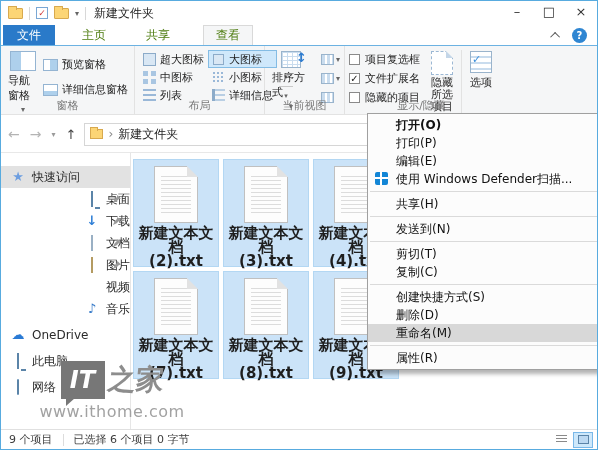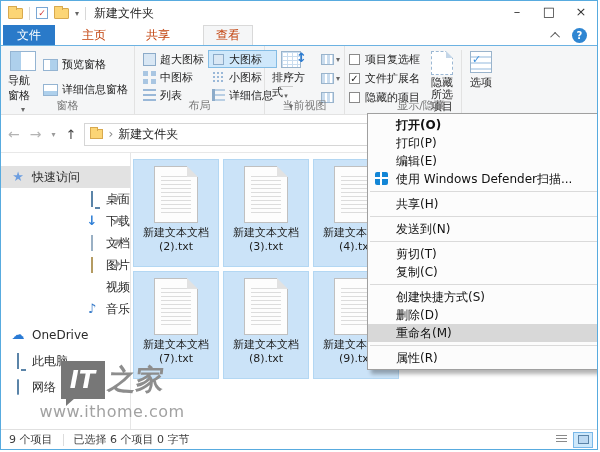--- a/index.html
+++ b/index.html
@@ -18,21 +18,21 @@
              text-align:center; color:#d23b3b; }
   .caret { font-size:8px; color:#666; }
   .title-text { margin-left:2px; font-size:12px; color:#1e1e1e; }
   .win-controls { position:absolute; right:0; top:0; height:24px; display:flex; }
   .wc { width:32px; text-align:center; line-height:22px; color:#333; font-size:13px; }
 
   
   .tabrow { position:absolute; left:0; top:24px; right:0; height:20px; display:flex; align-items:flex-end; }
   .tab-file { margin-left:2px; width:52px; height:20px; line-height:20px; text-align:center;
               background:#2a7ac9; color:#fff; }
-  .tab { width:50px; height:20px; line-height:20px; text-align:center; margin-left:14px; color:#c2410c; }
+  .tab { width:50px; height:20px; line-height:20px; text-align:center; margin-left:14px; color:#4d7c0f; }
   .tab.active { background:#f5f6f7; border:1px solid #d9d9d9; border-bottom:none; line-height:18px; margin-left:20px; }
   .tabrow-right { margin-left:auto; display:flex; align-items:center; gap:12px; padding-right:10px; height:20px; }
   .chev-up { width:7px; height:7px; border-left:1px solid #555; border-top:1px solid #555;
              transform:rotate(45deg) translateY(2px); }
   .help-btn { width:15px; height:15px; border-radius:50%; background:#2f86d2; color:#fff; font-size:10px;
               font-weight:bold; text-align:center; line-height:15px; }
   .blueline { position:absolute; left:0; top:44px; right:0; height:1px; background:#6cb2e2; }
 
   
   .ribbon { position:absolute; left:0; top:45px; right:0; height:69px; background:#f5f6f7;
@@ -123,21 +123,21 @@
   .pin { position:absolute; right:9px; top:7px; }
 
   
   .content { position:absolute; left:130px; top:152px; right:0; bottom:20px; background:#fff; overflow:hidden; }
   .tile { position:absolute; width:86px; height:108px; background:#cbe3f8; border:1px solid #b3d7f3; padding-top:4px; }
   .page { width:44px; height:57px; margin:2px auto 3px; background:#fdfdfd; border:1px solid #c0c0c0; position:relative; }
   .page::before { content:""; position:absolute; left:6px; right:6px; top:9px; bottom:7px;
       background:repeating-linear-gradient(to bottom,#dcdcdc 0 1px,transparent 1px 4px); }
   .page::after { content:""; position:absolute; top:-1px; right:-1px; border-top:11px solid #cbe3f8;
       border-left:11px solid #e2e2e2; }
-  .tlabel { text-align:center; font-size:11px; line-height:14px; color:#1e1e1e; }
+  .tlabel { text-align:center; font-size:15px; line-height:14px; color:#1e1e1e;font-weight:bold; }
 
   
   .wm { position:absolute; left:36px; top:360px; width:150px; text-align:center; z-index:6; }
   .wm-row { display:flex; align-items:center; justify-content:center; gap:3px; }
   .wm-it { width:44px; height:38px; background:#777; color:#fff; font-weight:bold; font-style:italic;
            font-size:24px; line-height:38px; position:relative; }
   .wm-it::after { content:""; position:absolute; left:5px; bottom:-7px; border-top:8px solid #777;
                   border-right:9px solid transparent; }
   .wm-home { font-size:28px; color:#8d8d8d; font-weight:bold; transform:skewX(-6deg); }
   .wm-url { margin-top:3px; font-size:16px; color:#a2a2a2; letter-spacing:.5px; }

